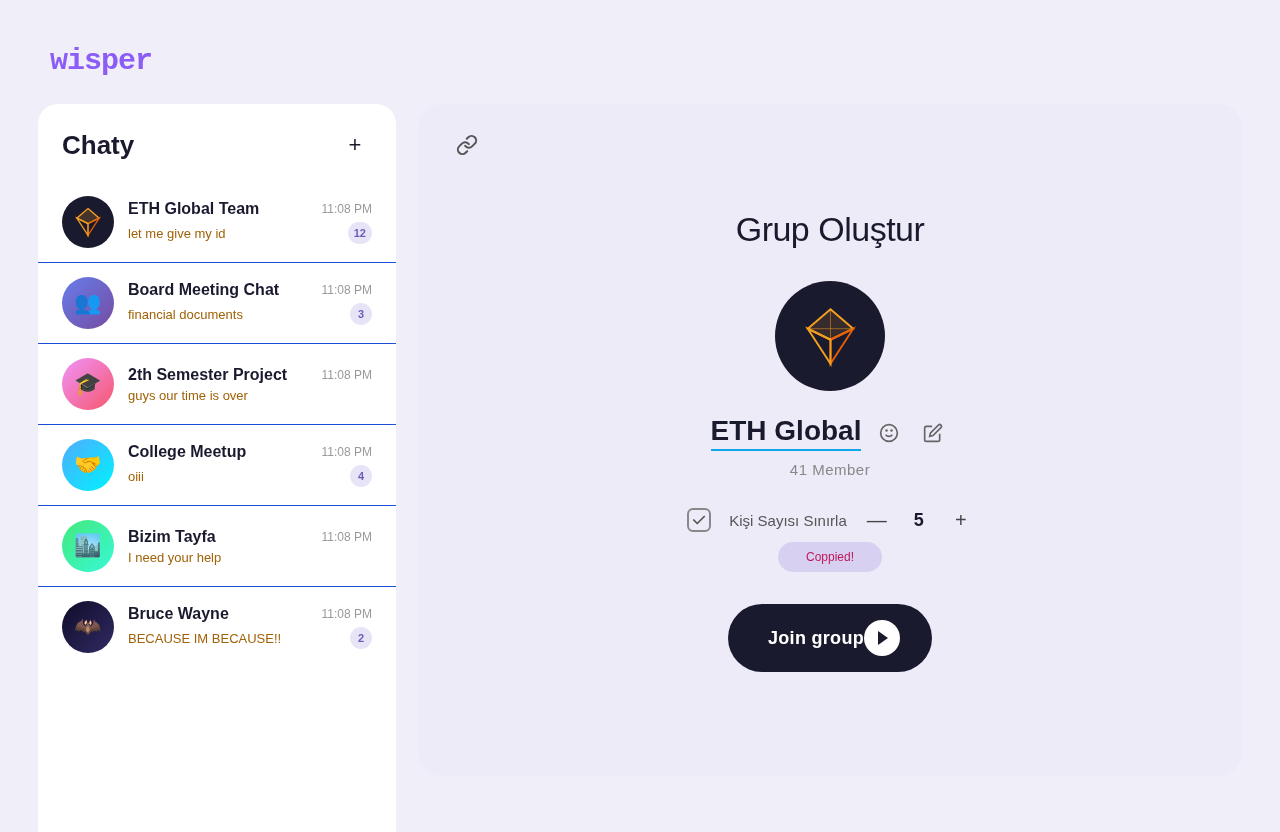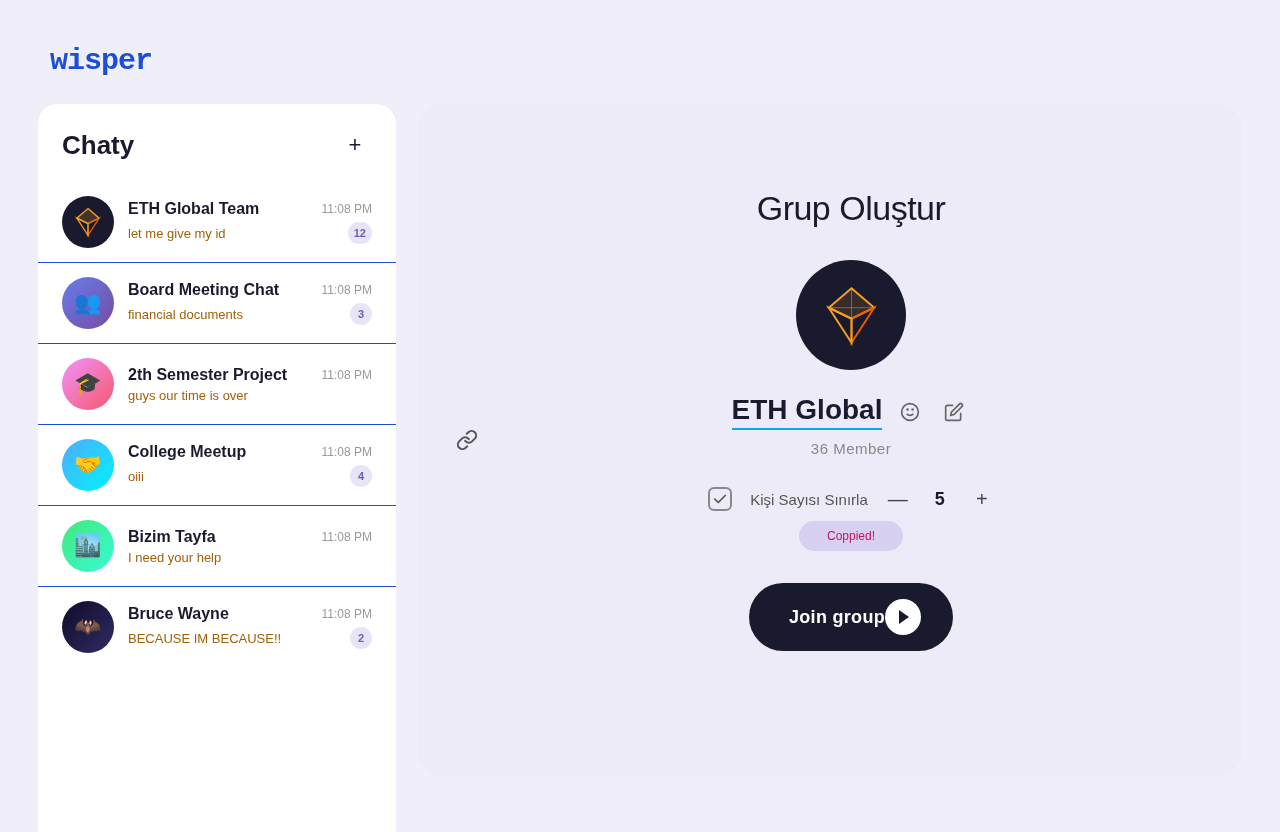--- a/index.html
+++ b/index.html
@@ -148,22 +148,22 @@
     
     .right-panel {
       position: absolute;
       top: 104px;
       left: 418px;
       width: 824px;
       height: 672px;
       background: #eeebf8;
       border-radius: 24px;
       display: flex;
-      flex-direction: row;
-      align-items: center;
+      flex-direction: column;
+      align-items: flex-start;
       padding: 20px 28px;
     }
 
     .link-icon {
       width: 42px;
       height: 42px;
       display: flex;
       align-items: center;
       justify-content: center;
       cursor: pointer;
@@ -344,21 +344,21 @@
     
     .eth-diamond {
       display: block;
     }
 
     
     .logo-text {
       font-family: 'Courier New', monospace;
       font-size: 30px;
       font-weight: 900;
-      color: #1d4ed8;
+      color: #8b5cf6;
       letter-spacing: -1px;
     }
   </style>
 </head>
 <body>
 
 <div class="logo">
   <span class="logo-text">wisper</span>
 </div>
 
@@ -501,21 +501,21 @@
       </button>
       <button class="icon-btn" title="edit">
         <svg width="20" height="20" viewBox="0 0 24 24" fill="none" stroke="#666" stroke-width="2">
           <path d="M11 4H4a2 2 0 0 0-2 2v14a2 2 0 0 0 2 2h14a2 2 0 0 0 2-2v-7"></path>
           <path d="M18.5 2.5a2.121 2.121 0 0 1 3 3L12 15l-4 1 1-4 9.5-9.5z"></path>
         </svg>
       </button>
     </div>
 
     <div class="member-count">
-      <span>36</span>&nbsp;<span>Member</span>
+      <span>41</span>&nbsp;<span>Member</span>
     </div>
 
     <div class="limit-row">
       <div class="checkbox-wrapper">
         <div class="checkbox-icon">
           <svg width="14" height="14" viewBox="0 0 16 16" fill="none">
             <polyline points="2,8 6,12 14,4" stroke="#555" stroke-width="2" stroke-linecap="round" stroke-linejoin="round"></polyline>
           </svg>
         </div>
       </div>

